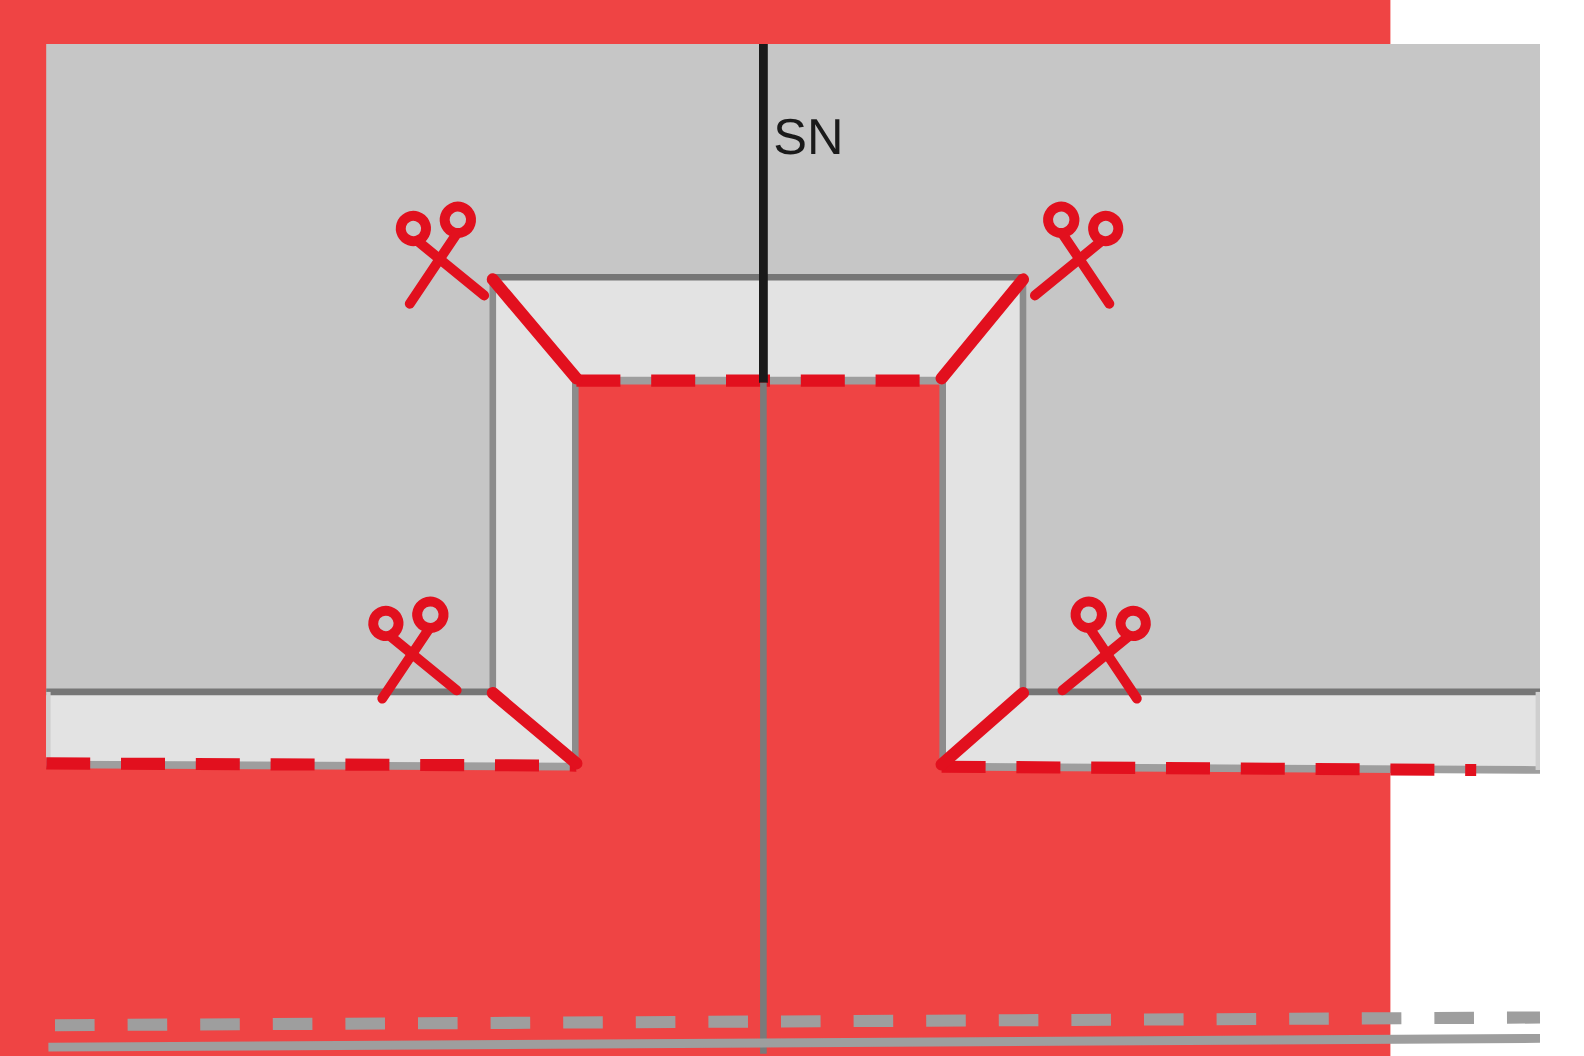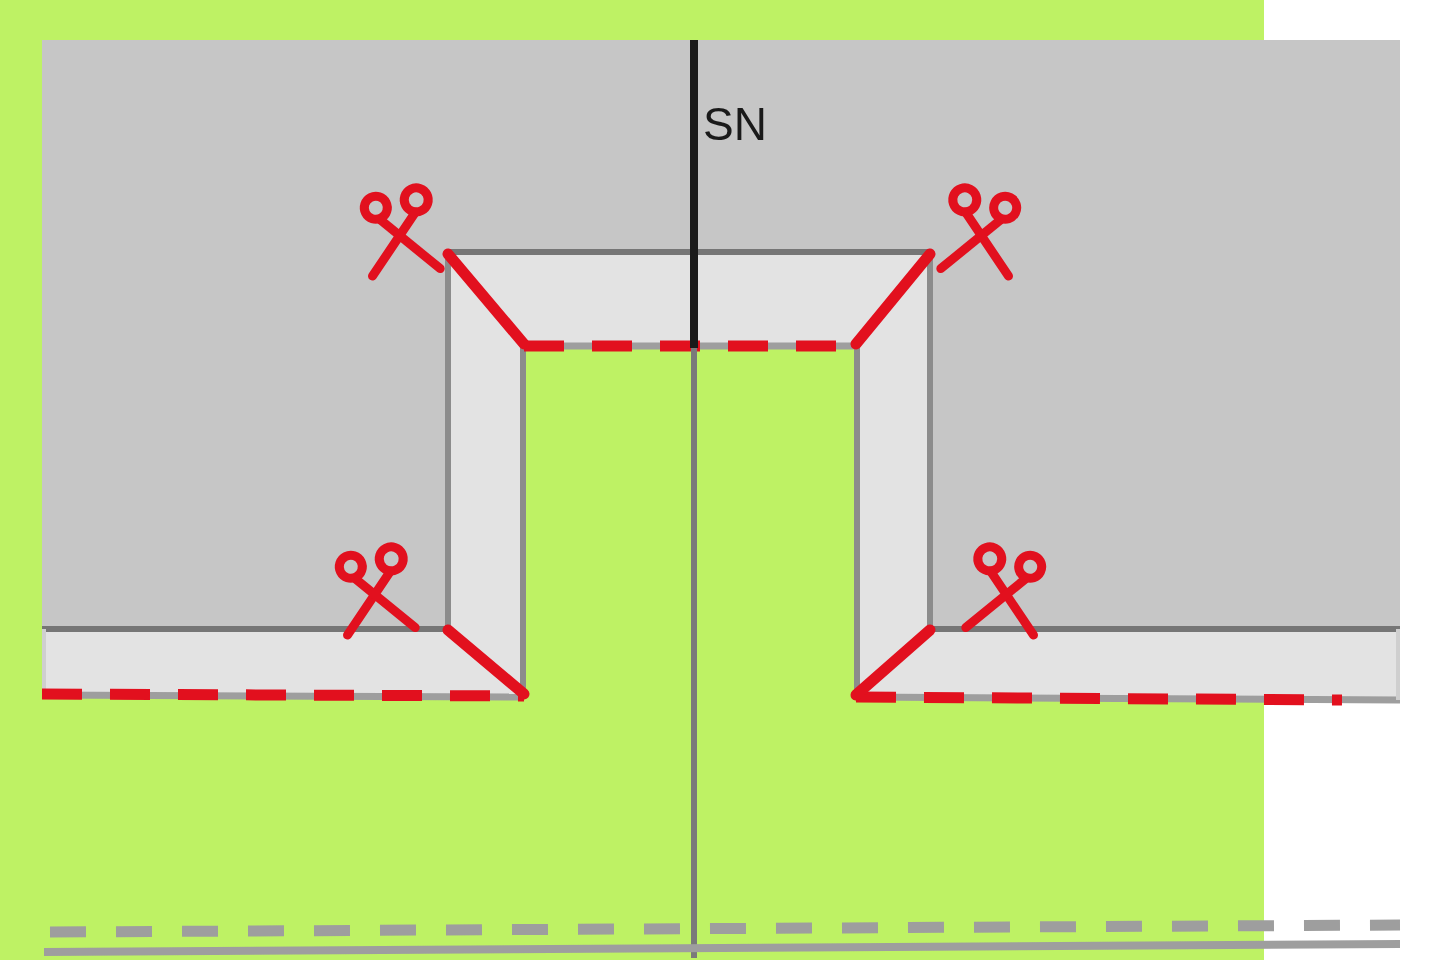--- a/index.html
+++ b/index.html
@@ -10,21 +10,21 @@
   body {
     width: 1440px;
     height: 960px;
     font-family: "Liberation Sans", sans-serif;
     overflow: hidden;
   }
   #diagram-root {
     position: relative;
     width: 1264px;
     height: 960px;
-    background: #bef264;
+    background: #ef4444;
   }
   #diagram-svg {
     position: absolute;
     top: 0;
     left: 0;
     width: 1440px;
     height: 960px;
     display: block;
   }
   .cl-label {

